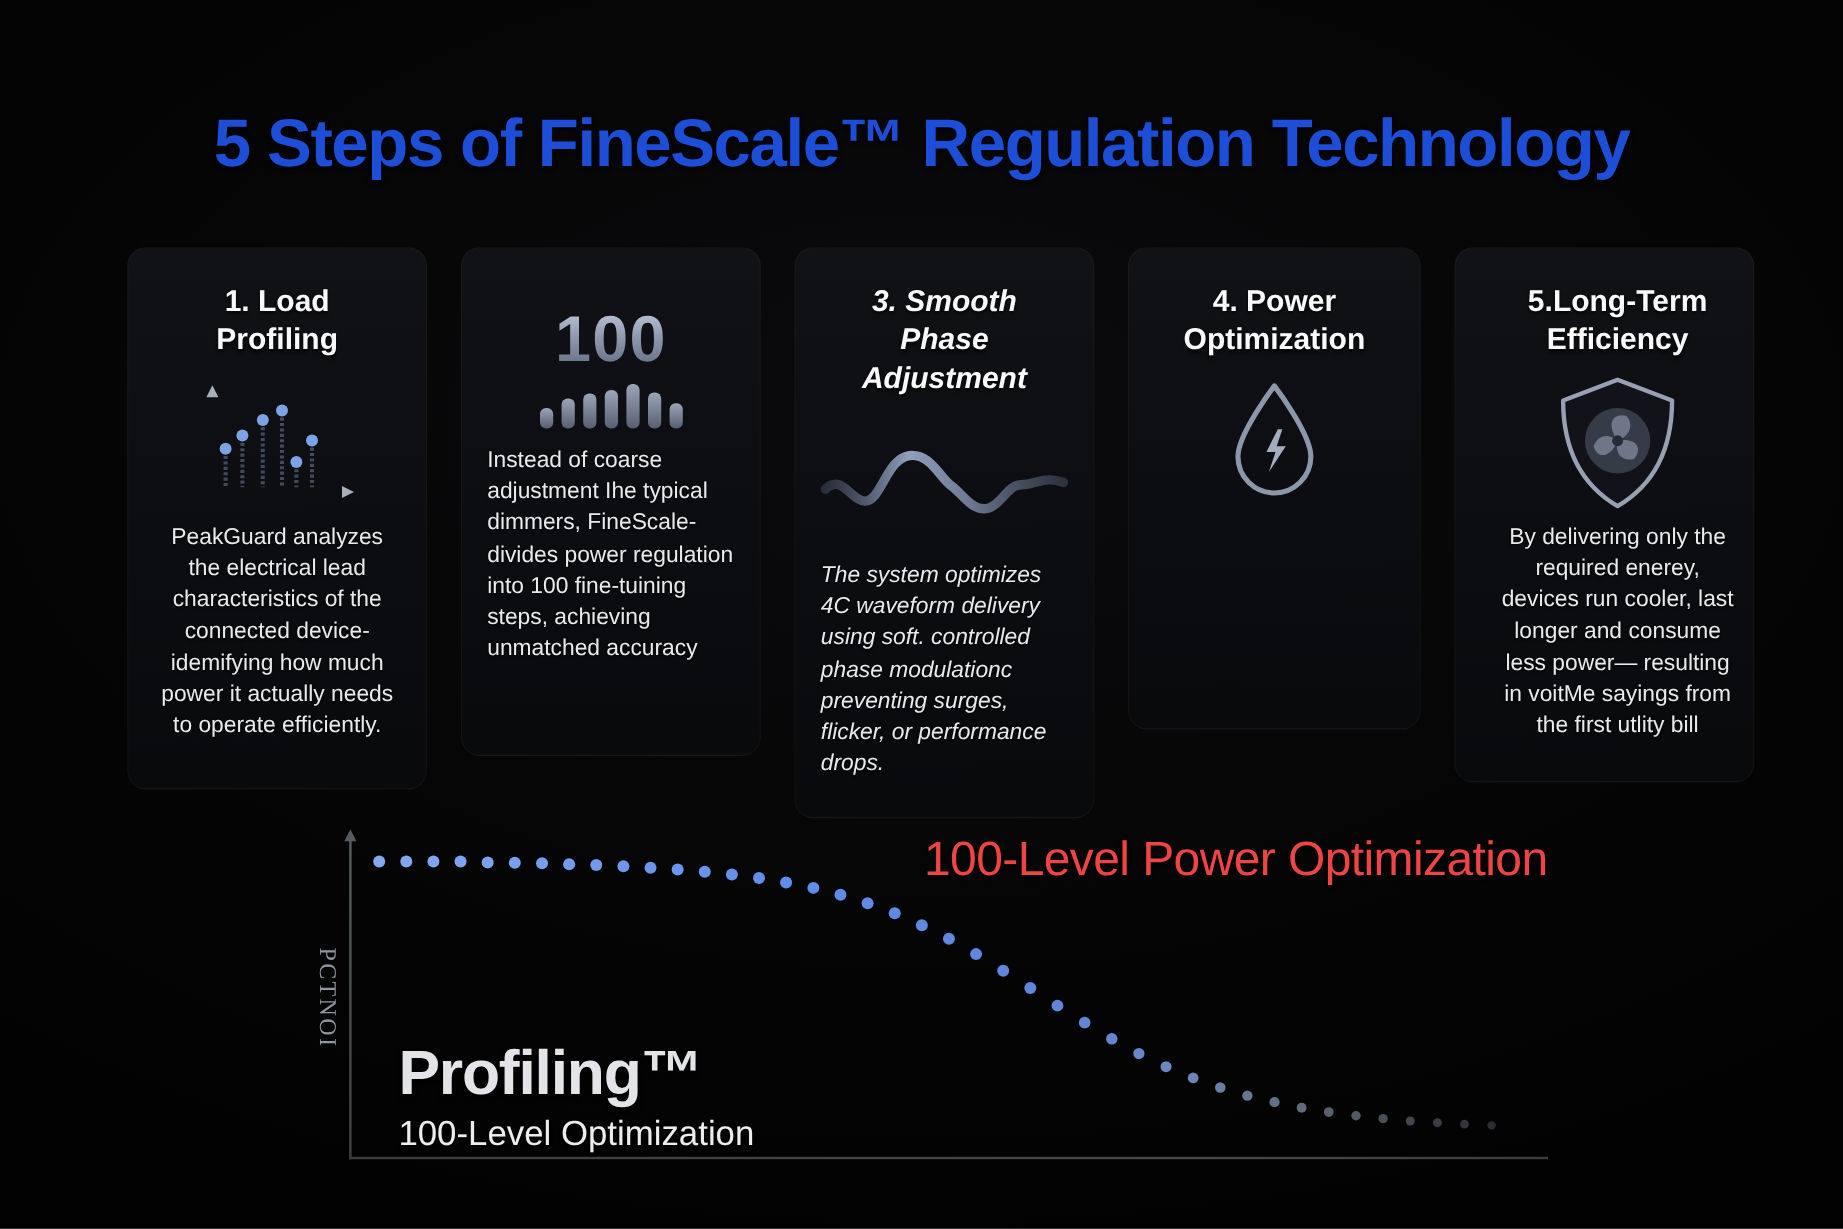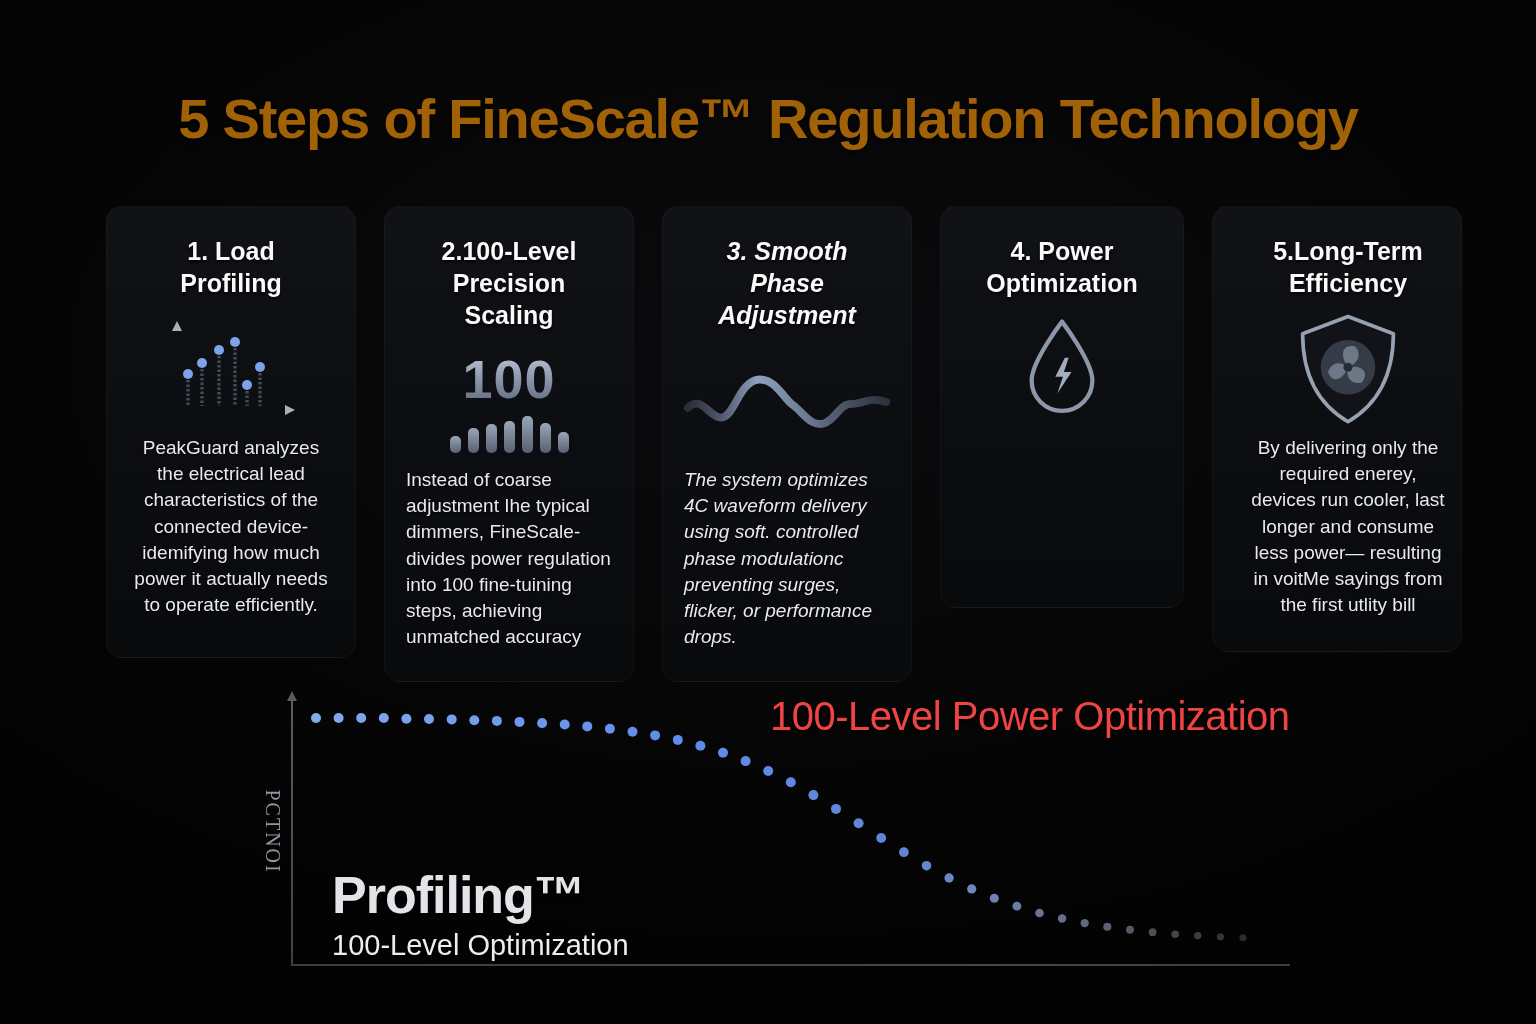--- a/index.html
+++ b/index.html
@@ -6,21 +6,21 @@
   html,body { width:1536px; height:1024px; overflow:hidden; }
   body {
     font-family:"Liberation Sans","DejaVu Sans",sans-serif;
     background:radial-gradient(ellipse 1200px 700px at 50% 35%, #0b0b0d 0%, #050506 60%, #020203 100%);
     color:#ededef;
     position:relative;
   }
   .page-title {
     position:absolute; left:0; top:86px; width:1536px;
     text-align:center; font-size:56px; font-weight:600; letter-spacing:-1.2px;
-    color:#a16207; text-shadow:0 2px 4px rgba(0,0,0,.85);
+    color:#1d4ed8; text-shadow:0 2px 4px rgba(0,0,0,.85);
   }
   .cards {
     position:absolute; left:106px; top:206px; width:1356px;
     display:flex; gap:28px; align-items:flex-start;
   }
   .card {
     width:250px; border-radius:16px;
     background:linear-gradient(180deg,#101216 0%, #0c0d10 55%, #090a0c 100%);
     border:1px solid rgba(255,255,255,0.035);
     padding:28px 22px 30px 22px;
@@ -118,22 +118,20 @@
           <line x1="13" y1="92" x2="126" y2="92"></line>
         </g>
         <path d="M15,3 L10,13 L20,13 Z" fill="#a8b0bb"></path>
         <path d="M133,92 L123,87 L123,97 Z" fill="#a8b0bb"></path>
       </svg>
     </div>
     <div class="card-body center">PeakGuard analyzes the electrical lead characteristics of the connected device- idemifying how much power it actually needs to operate efficiently.</div>
   </div>
 
   <div class="card card-2">
-    <div class="card-title">2.100-Level
-Precision Scaling</div>
     <div class="card-icon">
       <div class="num-100">100</div>
       <div class="eq-bars">
         <div class="eq-bar" style="height:17px"></div>
         <div class="eq-bar" style="height:25px"></div>
         <div class="eq-bar" style="height:29px"></div>
         <div class="eq-bar" style="height:32px"></div>
         <div class="eq-bar" style="height:37px"></div>
         <div class="eq-bar" style="height:30px"></div>
         <div class="eq-bar" style="height:21px"></div>

